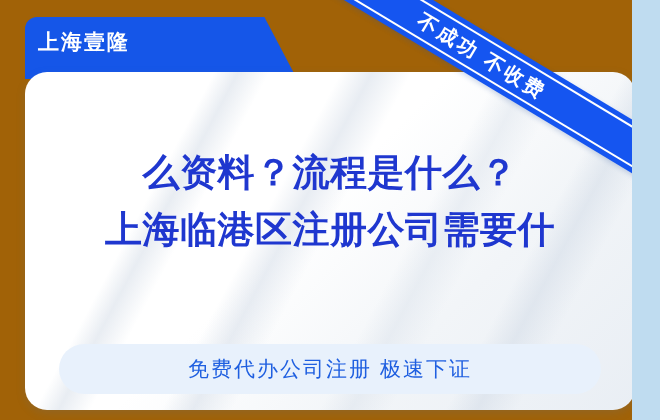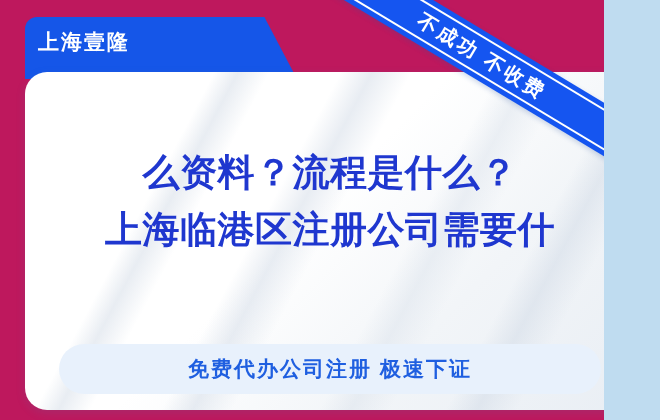--- a/index.html
+++ b/index.html
@@ -11,22 +11,23 @@
     height: 420px;
     overflow: hidden;
     font-family: "Liberation Sans", "DejaVu Sans", sans-serif;
     background: #bfdcf0;
   }
 
   #banner {
     position: relative;
     width: 604px;
     height: 420px;
-    background: #be185d;
+    background: #a16207;
     overflow: hidden;
+    padding-left: 28px;
   }
 
   
   #brand-tab {
     position: absolute;
     left: 25px;
     top: 17px;
     width: 272px;
     height: 62px;
     background: #1556e8;
@@ -102,21 +103,21 @@
     height: 50px;
     border-radius: 25px;
     background: #e8f1fc;
     display: flex;
     align-items: center;
     justify-content: center;
   }
   #cta-pill-label {
     color: #1f5fe0;
     font-size: 21px;
-    font-weight: bold;
+    font-weight: normal;
     letter-spacing: 2px;
     white-space: nowrap;
   }
 
   
   #corner-ribbon {
     position: absolute;
     left: 330px;
     top: -62px;
     width: 440px;

